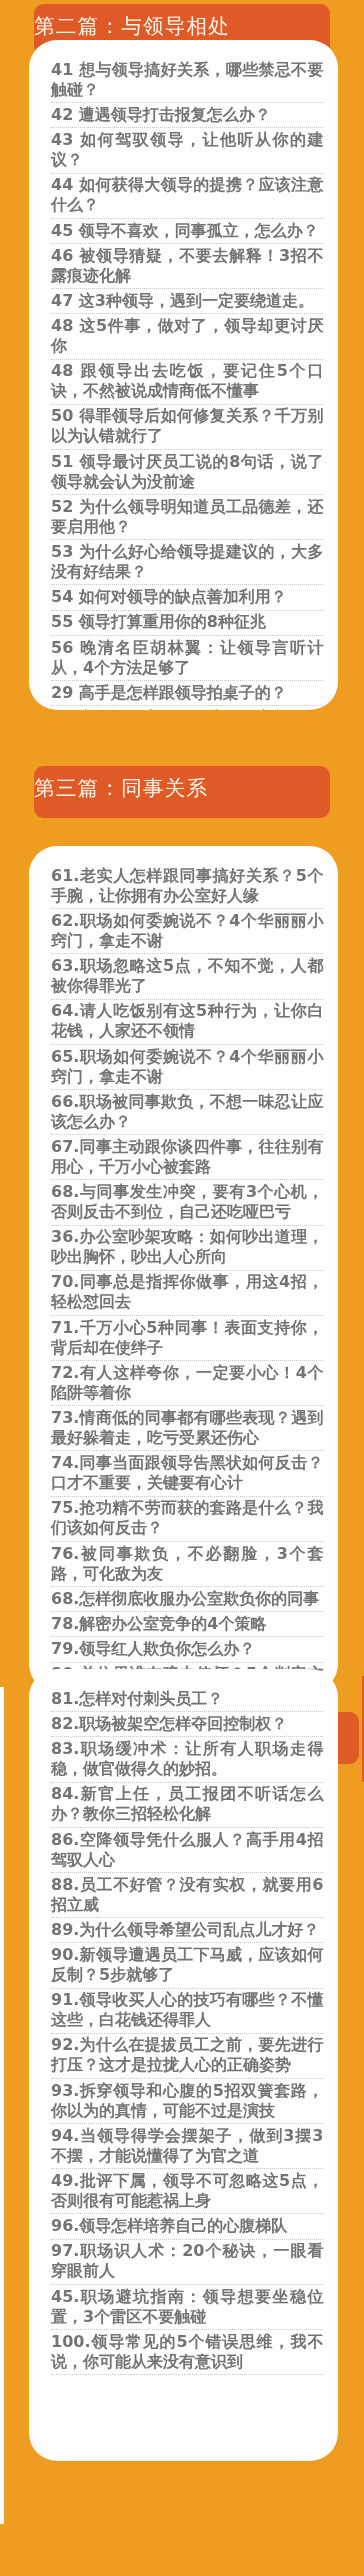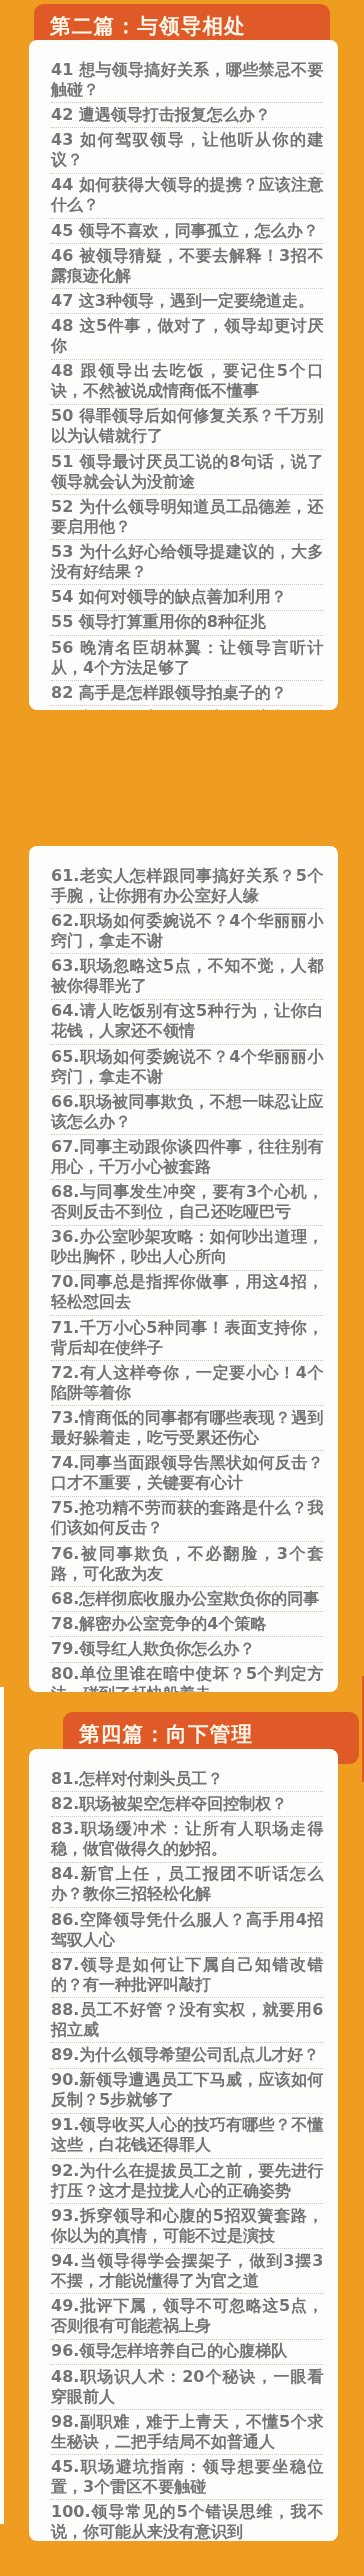--- a/index.html
+++ b/index.html
@@ -9,50 +9,50 @@
     background:var(--bg,#EE9D20);
     overflow:hidden;
     font-family:"DejaVu Sans",sans-serif;
   }
   .badge{
     position:absolute;left:34px;width:296px;height:52px;
     background:var(--accent,#E05A28);
     border-radius:9.7px;
   }
   .badge-title{
-    margin:0;padding:8px 0 0 16px;
-    font-size:20.6px;font-weight:bold;
+    margin:0;padding:8px 0 0 0;
+    font-size:20.6px;font-weight:normal;
     color:var(--title,#FFF7EA);
     letter-spacing:1.2px;
     white-space:nowrap;
   }
   .card{
     position:absolute;left:29px;width:309px;
     background:var(--card,#FDFDFC);
-    border-radius:8px;
+    border-radius:28px;
     padding:18px 14.6px 0 22px;
     box-sizing:border-box;
     overflow:hidden;
     z-index:2;
   }
   .items{list-style:none;margin:0;padding:0;}
   .item{
     font-size:16px;font-weight:bold;
     color:var(--text,#737476);
     line-height:20px;
     padding:1.8px 0 2.4px 0;
     border-bottom:0.6px dotted var(--rule,#C8C8C8);
     text-align:justify;
   }
   #s1-badge{top:3.6px;}
   #s1-card{top:40px;height:670px;}
   #s2-badge{top:766px;}
   #s2-card{top:846px;height:846px;}
   #s3-badge{top:1712px;margin-left:29px;}
-  #s3-card{top:1749px;height:792px;}
+  #s3-card{top:1669px;height:792px;}
   .left-strip{
     position:absolute;left:0;top:1687px;width:4.2px;height:837px;
     background:var(--card,#FCFCF9);z-index:3;
   }
   .right-strip{
     position:absolute;left:362px;top:1676px;width:2.4px;height:106px;
     background:var(--accent,#E05A28);z-index:3;
   }
 </style>
 </head>
@@ -74,25 +74,28 @@
         <li class="item">47 这3种领导，遇到一定要绕道走。</li>
         <li class="item">48 这5件事，做对了，领导却更讨厌你</li>
         <li class="item">48 跟领导出去吃饭，要记住5个口诀，不然被说成情商低不懂事</li>
         <li class="item">50 得罪领导后如何修复关系？千万别以为认错就行了</li>
         <li class="item">51 领导最讨厌员工说的8句话，说了领导就会认为没前途</li>
         <li class="item">52 为什么领导明知道员工品德差，还要启用他？</li>
         <li class="item">53 为什么好心给领导提建议的，大多没有好结果？</li>
         <li class="item">54 如何对领导的缺点善加利用？</li>
         <li class="item">55 领导打算重用你的8种征兆</li>
         <li class="item">56 晚清名臣胡林翼：让领导言听计从，4个方法足够了</li>
-        <li class="item">82 高手是怎样跟领导拍桌子的？</li>
+        <li class="item">29 高手是怎样跟领导拍桌子的？</li>
         <li class="item">58 空降领导来了，哪些人要注意？</li>
       </ol>
   </div>
 
+  <div class="badge" id="s2-badge">
+    <h2 class="badge-title">第三篇：同事关系</h2>
+  </div>
   <div class="card" id="s2-card">
     <ol class="items">
         <li class="item">61.老实人怎样跟同事搞好关系？5个手腕，让你拥有办公室好人缘</li>
         <li class="item">62.职场如何委婉说不？4个华丽丽小窍门，拿走不谢</li>
         <li class="item">63.职场忽略这5点，不知不觉，人都被你得罪光了</li>
         <li class="item">64.请人吃饭别有这5种行为，让你白花钱，人家还不领情</li>
         <li class="item">65.职场如何委婉说不？4个华丽丽小窍门，拿走不谢</li>
         <li class="item">66.职场被同事欺负，不想一味忍让应该怎么办？</li>
         <li class="item">67.同事主动跟你谈四件事，往往别有用心，千万小心被套路</li>
         <li class="item">68.与同事发生冲突，要有3个心机，否则反击不到位，自己还吃哑巴亏</li>
@@ -114,32 +117,30 @@
   <div class="badge" id="s3-badge">
     <h2 class="badge-title">第四篇：向下管理</h2>
   </div>
   <div class="card" id="s3-card">
     <ol class="items">
         <li class="item">81.怎样对付刺头员工？</li>
         <li class="item">82.职场被架空怎样夺回控制权？</li>
         <li class="item">83.职场缓冲术：让所有人职场走得稳，做官做得久的妙招。</li>
         <li class="item">84.新官上任，员工报团不听话怎么办？教你三招轻松化解</li>
         <li class="item">86.空降领导凭什么服人？高手用4招驾驭人心</li>
-        <li class="item">87.领导是如何让下属自己知错改错的？有一种批评叫敲打</li>
         <li class="item">88.员工不好管？没有实权，就要用6招立威</li>
         <li class="item">89.为什么领导希望公司乱点儿才好？</li>
         <li class="item">90.新领导遭遇员工下马威，应该如何反制？5步就够了</li>
         <li class="item">91.领导收买人心的技巧有哪些？不懂这些，白花钱还得罪人</li>
         <li class="item">92.为什么在提拔员工之前，要先进行打压？这才是拉拢人心的正确姿势</li>
         <li class="item">93.拆穿领导和心腹的5招双簧套路，你以为的真情，可能不过是演技</li>
         <li class="item">94.当领导得学会摆架子，做到3摆3不摆，才能说懂得了为官之道</li>
         <li class="item">49.批评下属，领导不可忽略这5点，否则很有可能惹祸上身</li>
         <li class="item">96.领导怎样培养自己的心腹梯队</li>
-        <li class="item">48.职场识人术：20个秘诀，一眼看穿眼前人</li>
-        <li class="item">98.副职难，难于上青天，不懂5个求生秘诀，二把手结局不如普通人</li>
+        <li class="item">97.职场识人术：20个秘诀，一眼看穿眼前人</li>
         <li class="item">45.职场避坑指南：领导想要坐稳位置，3个雷区不要触碰</li>
         <li class="item">100.领导常见的5个错误思维，我不说，你可能从来没有意识到</li>
       </ol>
   </div>
 
   <div class="left-strip"></div>
   <div class="right-strip"></div>
 
 </div>
 

